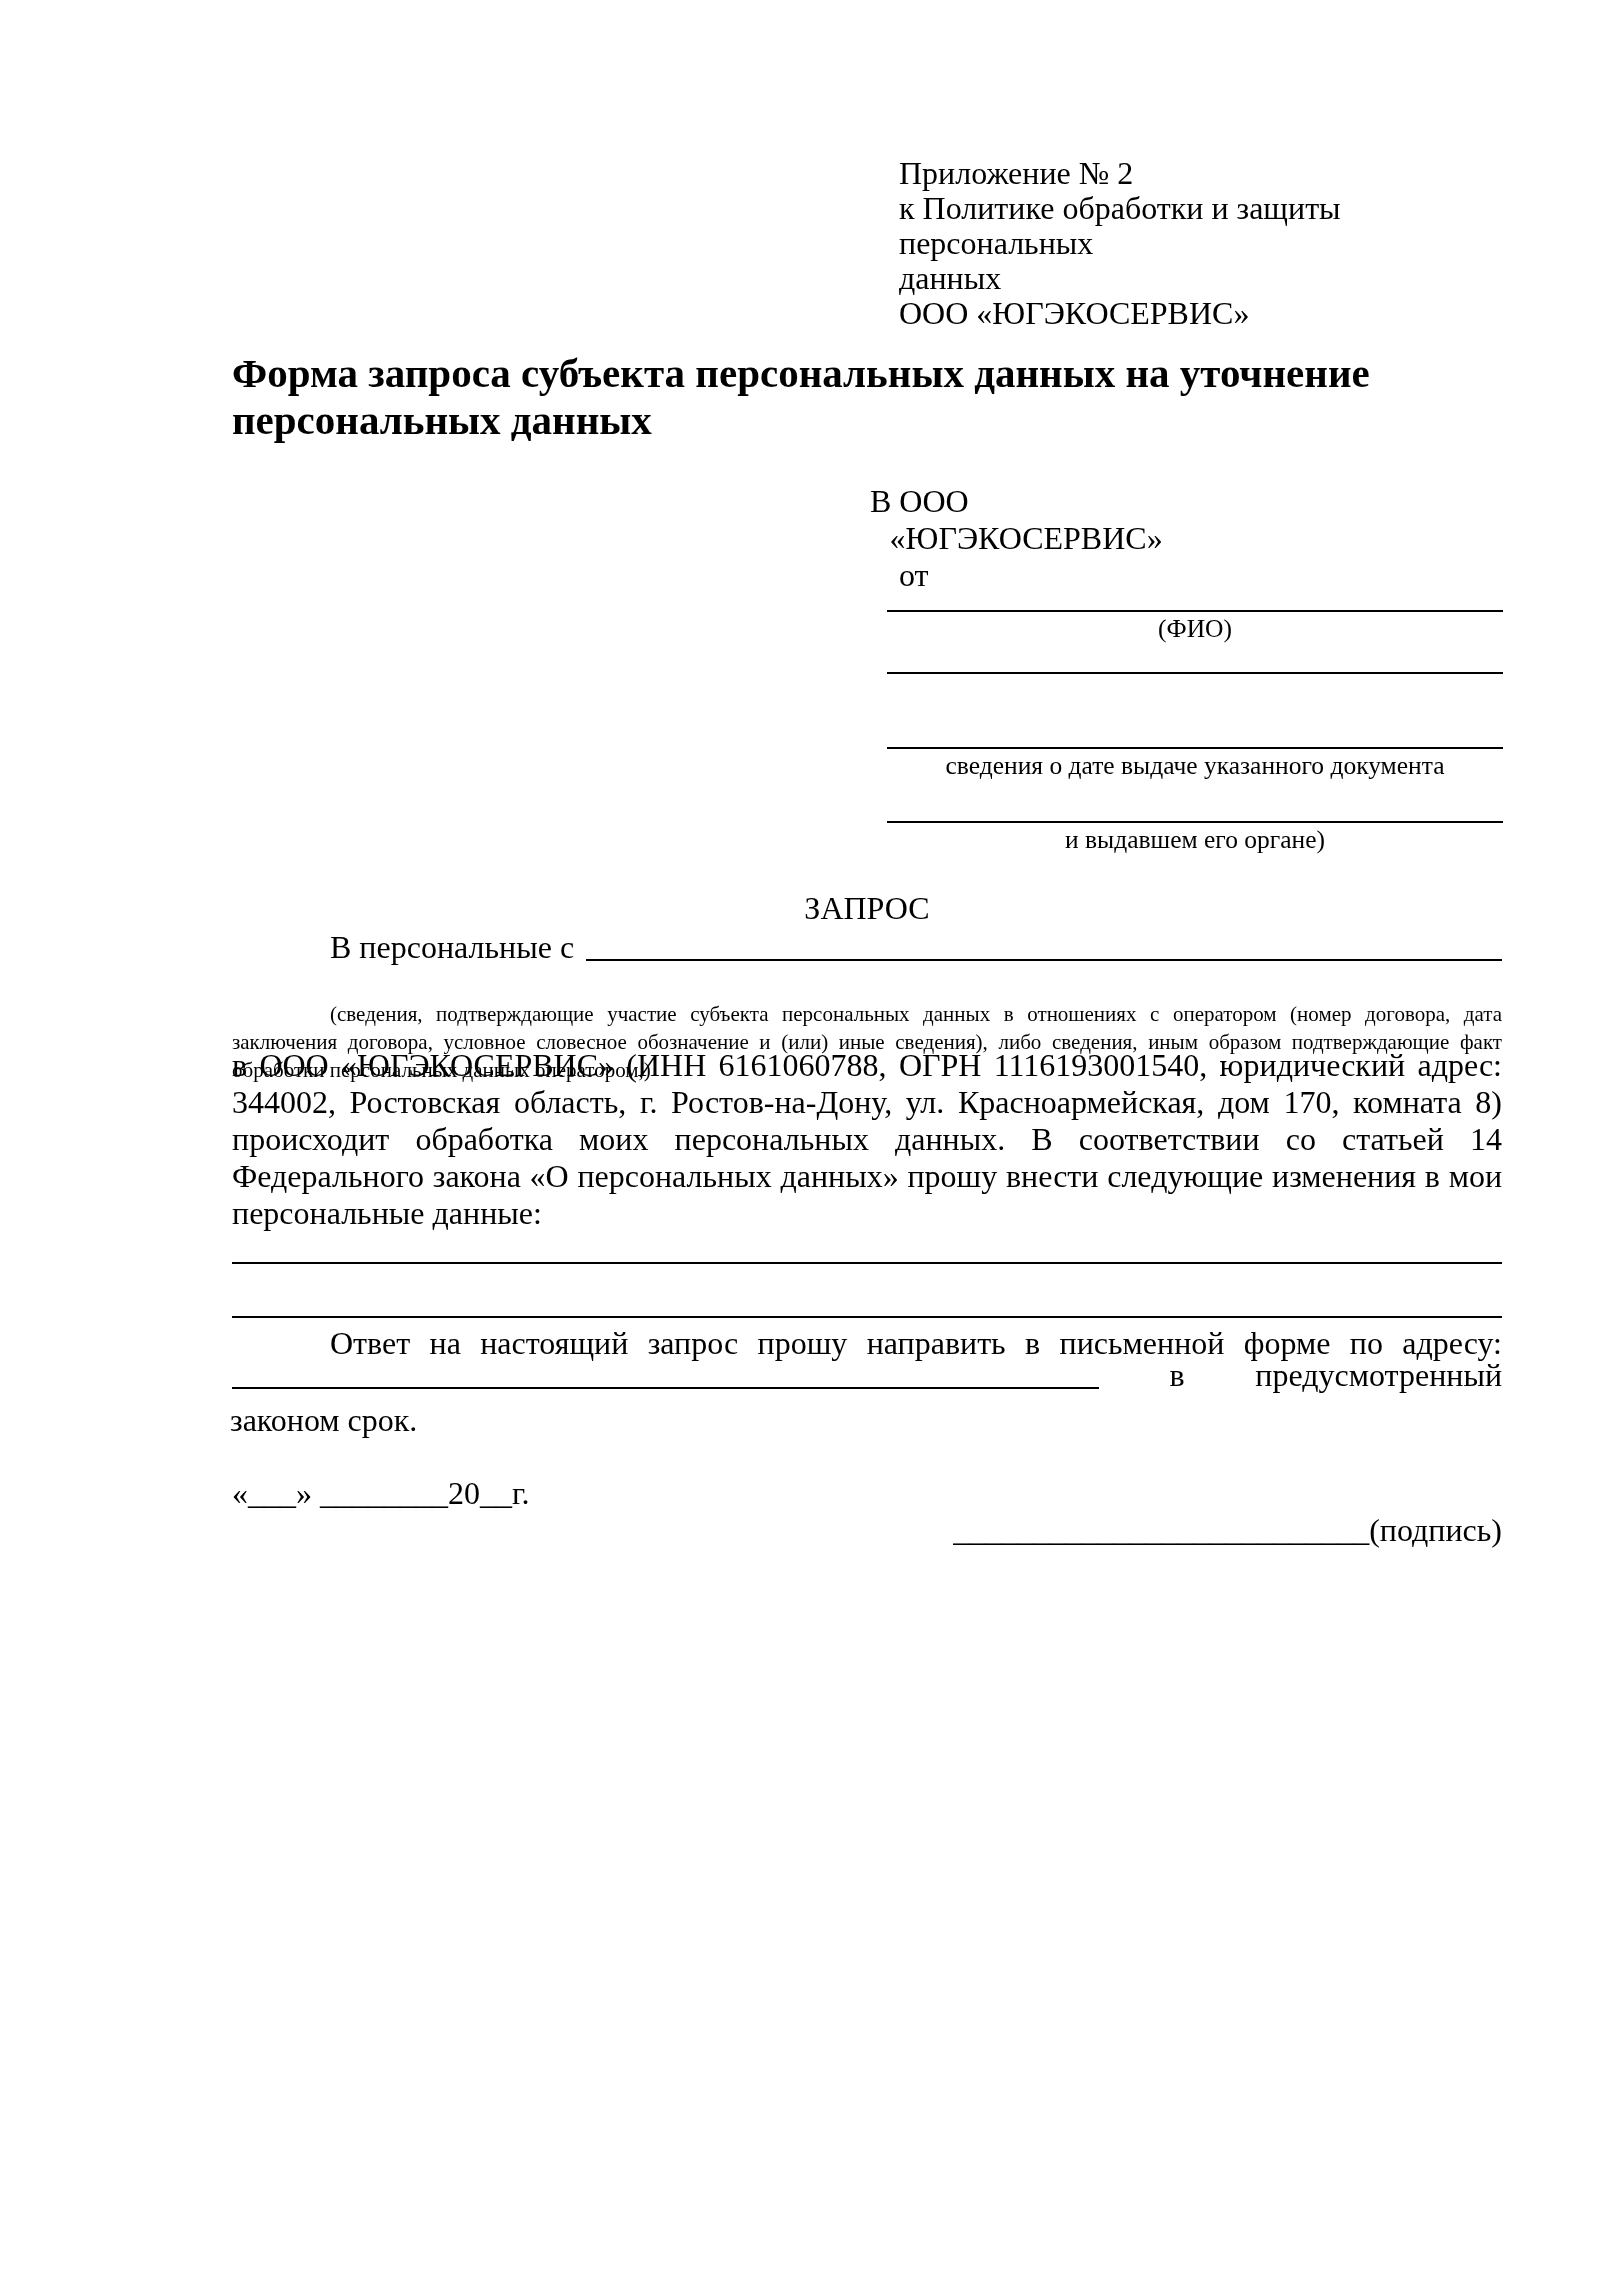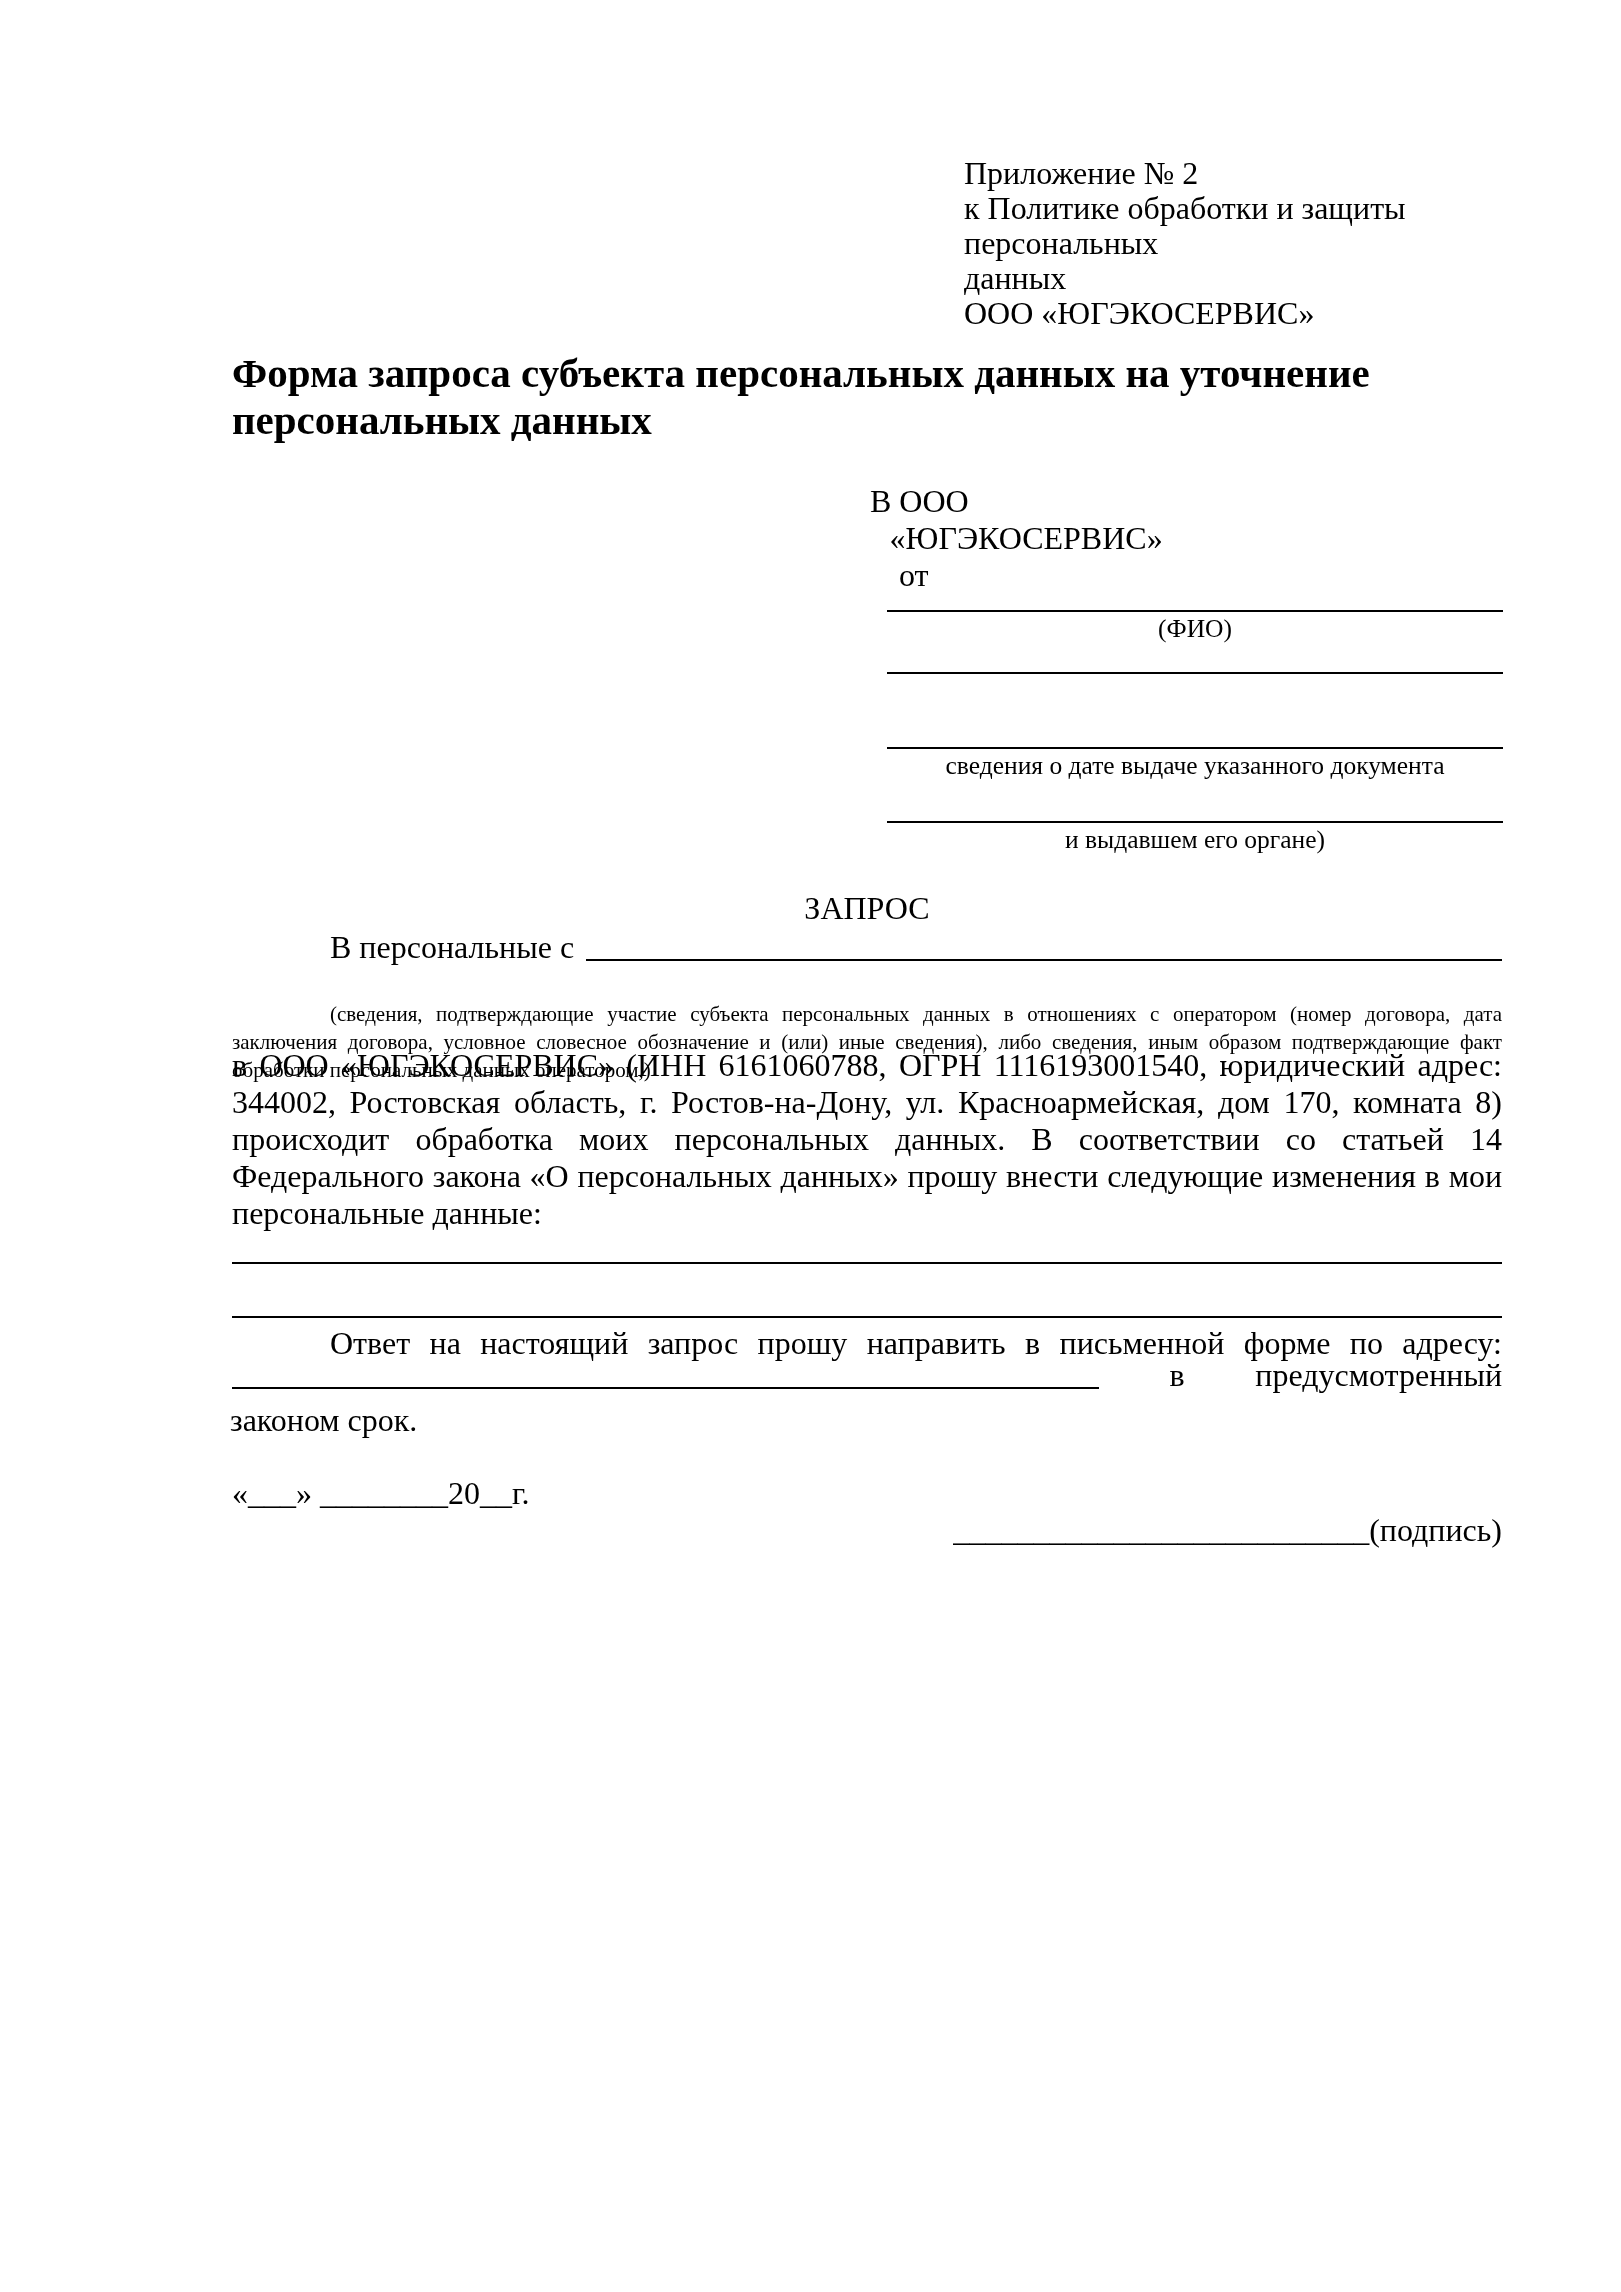--- a/index.html
+++ b/index.html
@@ -9,21 +9,21 @@
     height: 2293px;
     position: relative;
     font-family: "Liberation Serif", "DejaVu Serif", serif;
     color: #000000;
     overflow: hidden;
   }
   .abs { position: absolute; }
 
   
   .header-block {
-    left: 964px; top: 156px; width: 613px;
+    left: 899px; top: 156px; width: 613px;
     font-size: 32px; line-height: 35px;
   }
 
   
   .doc-title {
     left: 232px; top: 350px; width: 1270px;
     font-size: 41px; line-height: 47px; font-weight: bold;
     text-align: left;
   }
 

